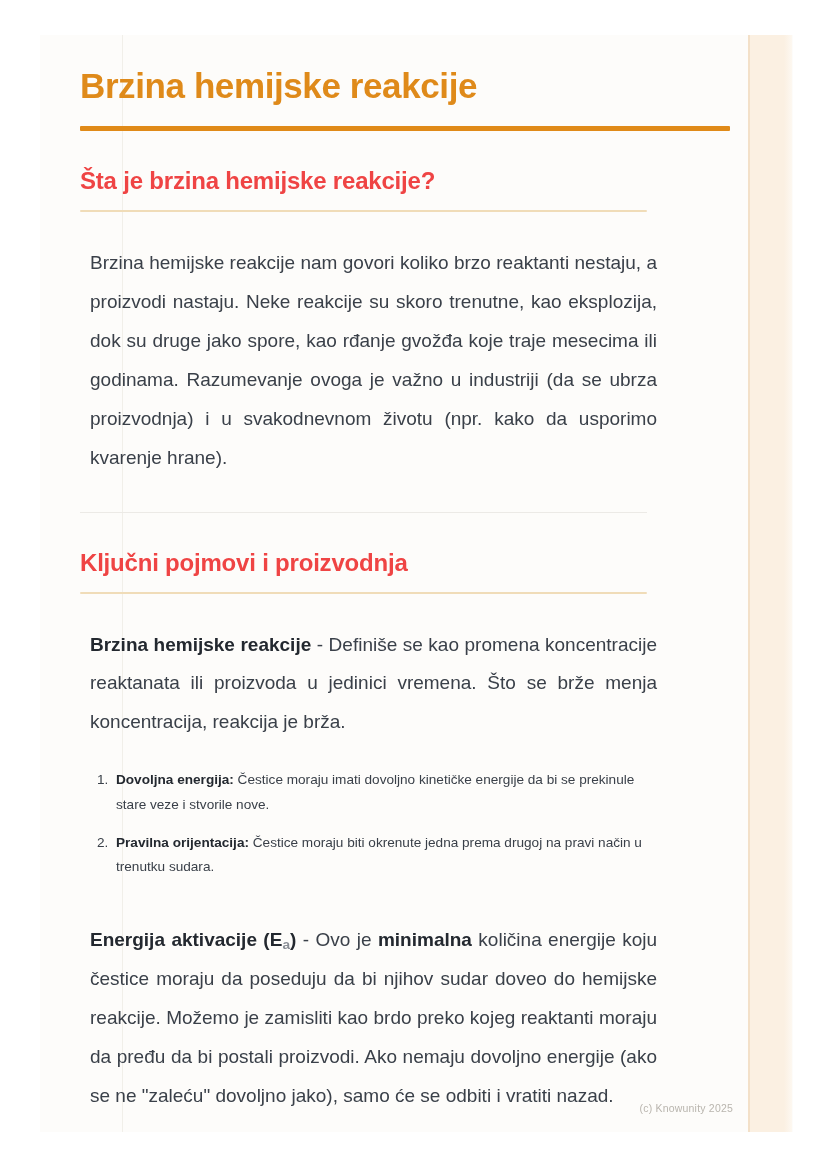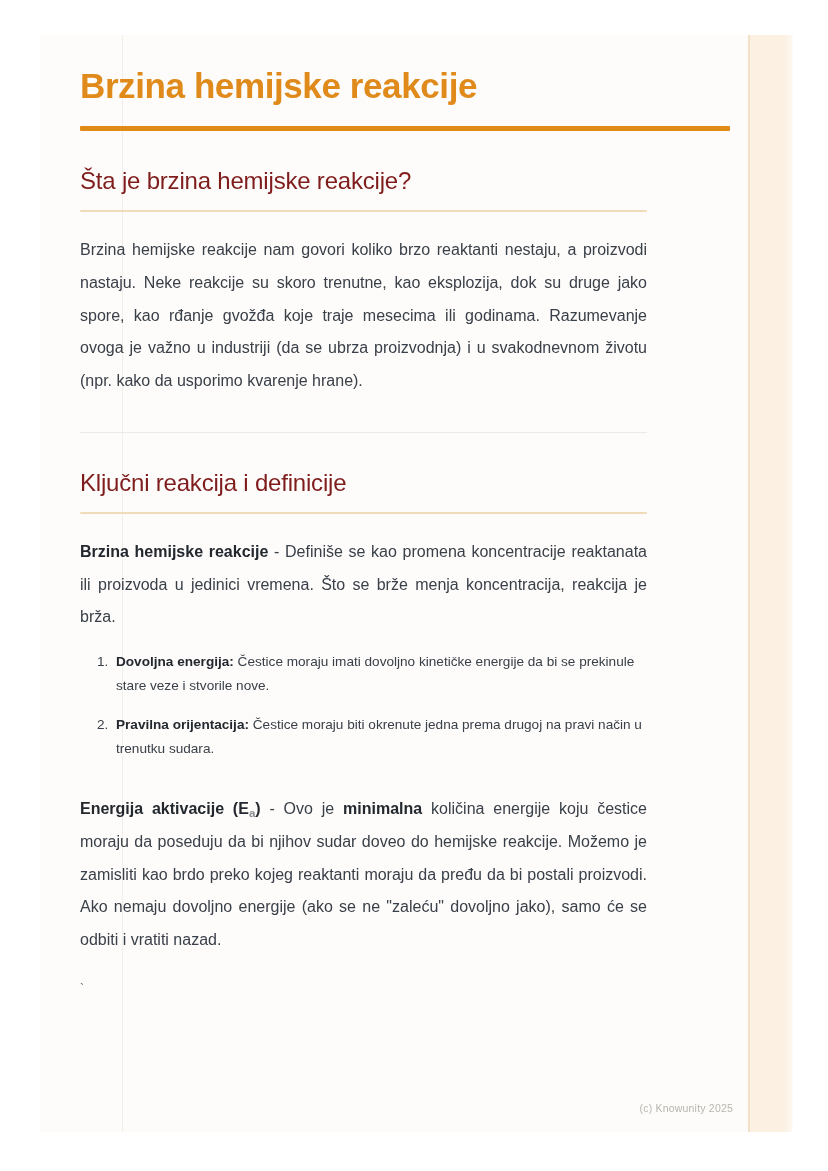--- a/index.html
+++ b/index.html
@@ -86,36 +86,36 @@
     height: 5px;
     background: #e08a18;
     border-radius: 1px;
   }
 
   h2.section-title {
     margin: 0;
     padding-top: 36px;
     font-size: 24px;
     line-height: 1.2;
-    font-weight: 400;
-    color: #7f1d1d;
+    font-weight: 700;
+    color: #ef4444;
     letter-spacing: -0.2px;
   }
   .section-rule {
     margin-top: 14px;
     width: 567px;
     height: 2px;
     background: #f0dcb8;
     border-radius: 1px;
   }
 
   p.body {
-    margin: 0;
+    margin: 10px;
     padding-top: 22px;
-    font-size: 16px;
+    font-size: 19px;
     line-height: 2.05;
     color: #3a4049;
     text-align: justify;
     width: 567px;
     font-weight: 400;
   }
   p.body.tight {
     padding-top: 18px;
   }
   p.body b, li b {
@@ -189,21 +189,21 @@
     <h1 class="doc-title">Brzina hemijske reakcije</h1>
     <div class="title-rule"></div>
 
     <h2 class="section-title">Šta je brzina hemijske reakcije?</h2>
     <div class="section-rule"></div>
 
     <p class="body">Brzina hemijske reakcije nam govori koliko brzo reaktanti nestaju, a proizvodi nastaju. Neke reakcije su skoro trenutne, kao eksplozija, dok su druge jako spore, kao rđanje gvožđa koje traje mesecima ili godinama. Razumevanje ovoga je važno u industriji (da se ubrza proizvodnja) i u svakodnevnom životu (npr. kako da usporimo kvarenje hrane).</p>
 
     <div class="soft-divider"></div>
 
-    <h2 class="section-title">Ključni reakcija i definicije</h2>
+    <h2 class="section-title">Ključni pojmovi i proizvodnja</h2>
     <div class="section-rule"></div>
 
     <p class="body"><b>Brzina hemijske reakcije</b><span> - Definiše se kao promena koncentracije reaktanata ili proizvoda u jedinici vremena. Što se brže menja koncentracija, reakcija je brža.</span></p>
 
 
     <ol class="steps">
       <li><b>Dovoljna energija:</b><span> Čestice moraju imati dovoljno kinetičke energije da bi se prekinule stare veze i stvorile nove.</span></li>
       <li><b>Pravilna orijentacija:</b><span> Čestice moraju biti okrenute jedna prema drugoj na pravi način u trenutku sudara.</span></li>
     </ol>
 

